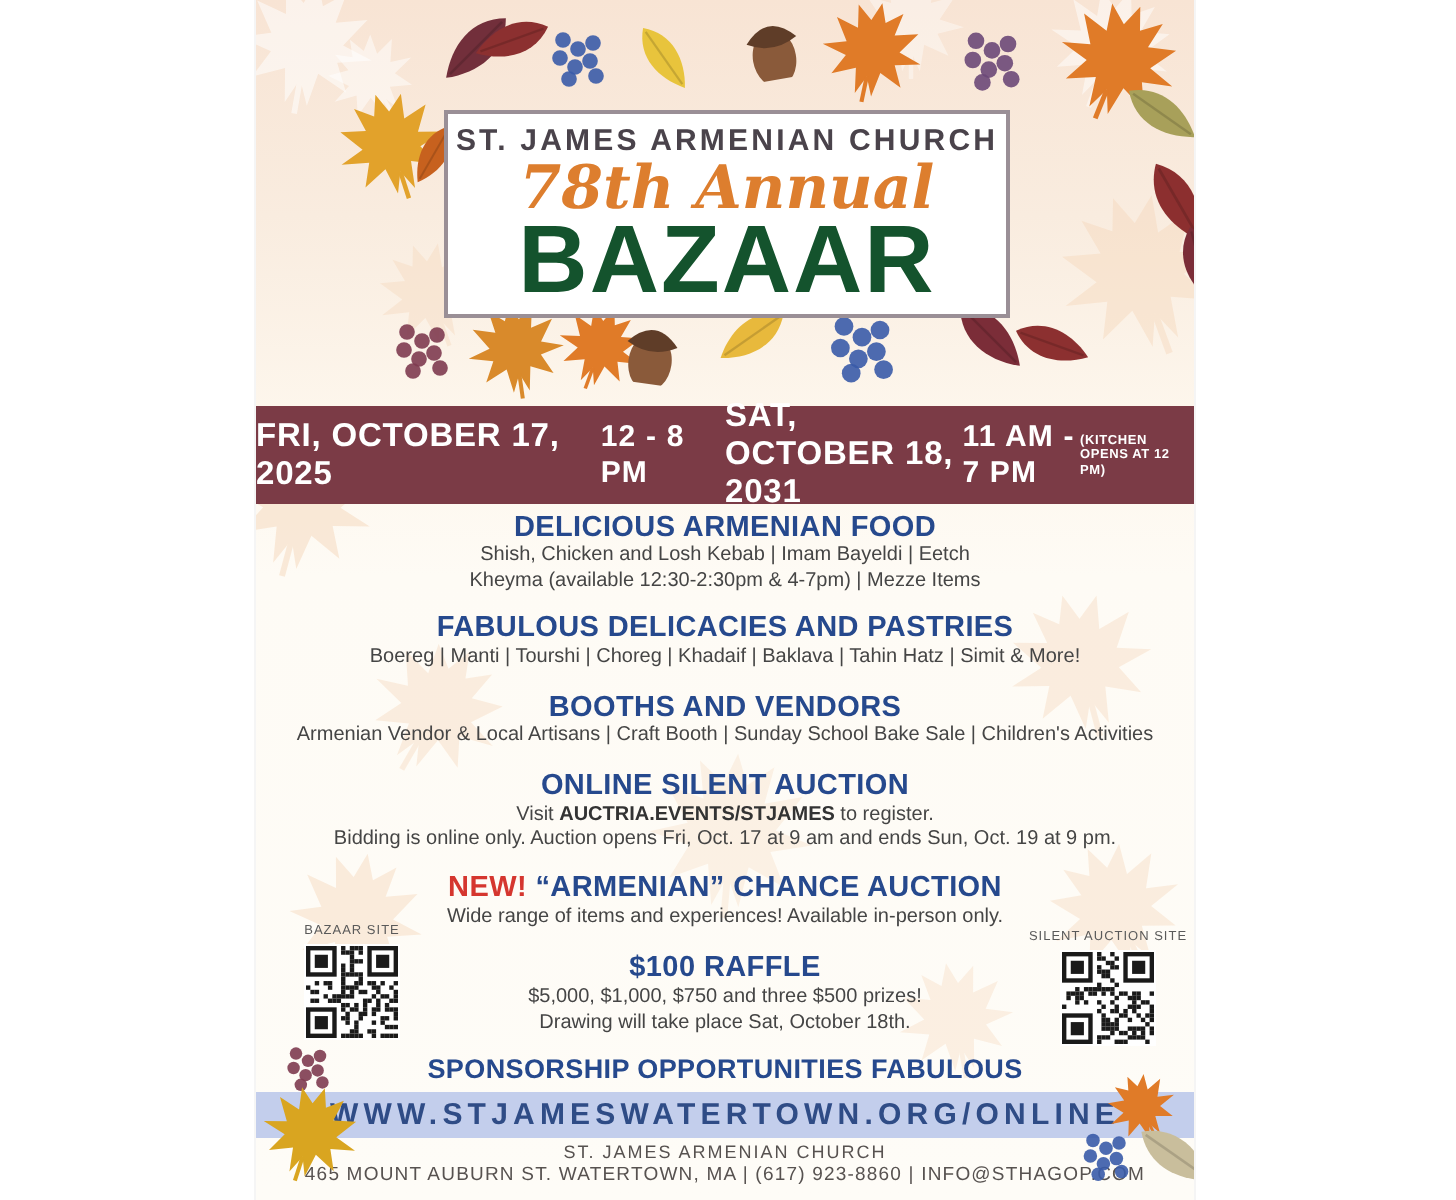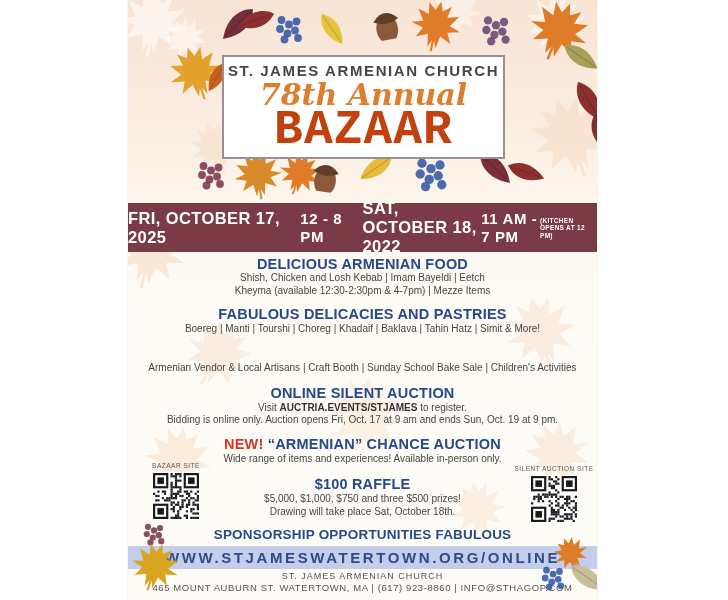--- a/index.html
+++ b/index.html
@@ -16,21 +16,21 @@
   .decor-back svg, .decor-front svg { position:absolute; }
 
   
   .title-box {
     position:absolute; left:94px; top:55px; width:283px; height:104px; z-index:3;
     background:#ffffff; border:2px solid #9a8f96;
     display:flex; flex-direction:column; align-items:center; justify-content:center;
   }
   .church-name { font-size:15px; font-weight:bold; color:#4a434b; letter-spacing:1.6px; margin-top:2px; }
   .annual { font-family:"DejaVu Serif", serif; font-style:italic; font-weight:bold; font-size:30px; color:#dd7e2e; line-height:1.0; margin-top:1px; }
-  .bazaar { font-family:Liberation Mono, monospace; font-weight:bold; font-size:48px; color:#c2410c; line-height:0.95; letter-spacing:1px; margin-top:-2px; }
+  .bazaar { font-family:Liberation Sans, sans-serif; font-weight:bold; font-size:48px; color:#14532d; line-height:0.95; letter-spacing:1px; margin-top:-2px; }
 
   
   .date-bar {
     position:absolute; left:0; top:203px; width:469px; height:49px; z-index:3;
     background:#7b3b46; color:#ffffff; display:flex;
   }
   .date-col { flex:1; display:flex; flex-direction:row; align-items:center; justify-content:center; line-height:1.15; }
   .date-main { font-size:16.5px; font-weight:bold; letter-spacing:0.4px; }
   .date-time { font-size:15px; font-weight:bold; letter-spacing:0.6px; margin-top:0; }
   .date-note { font-size:6.5px; font-weight:bold; letter-spacing:0.3px; margin-top:1px; }
@@ -242,33 +242,34 @@
       <div class="annual">78th Annual</div>
       <div class="bazaar">BAZAAR</div>
     </div>
 
     <div class="date-bar">
       <div class="date-col">
         <div class="date-main">FRI, OCTOBER 17, 2025</div>
         <div class="date-time">12 - 8 PM</div>
       </div>
       <div class="date-col">
-        <div class="date-main">SAT, OCTOBER 18, 2022</div>
+        <div class="date-main">SAT, OCTOBER 18, 2031</div>
         <div class="date-time">11 AM - 7 PM</div>
         <div class="date-note">(KITCHEN OPENS AT 12 PM)</div>
       </div>
     </div>
 
     <div class="row sec-h" style="top:256px">DELICIOUS ARMENIAN FOOD</div>
     <div class="row sec-b" style="top:272px">Shish, Chicken and Losh Kebab | Imam Bayeldi | Eetch</div>
     <div class="row sec-b" style="top:285px">Kheyma (available 12:30-2:30pm &amp; 4-7pm) | Mezze Items</div>
 
     <div class="row sec-h" style="top:306px">FABULOUS DELICACIES AND PASTRIES</div>
     <div class="row sec-b" style="top:323px">Boereg | Manti | Tourshi | Choreg | Khadaif | Baklava | Tahin Hatz | Simit &amp; More!</div>
 
+    <div class="row sec-h" style="top:346px">BOOTHS AND VENDORS</div>
     <div class="row sec-b" style="top:362px">Armenian Vendor &amp; Local Artisans | Craft Booth | Sunday School Bake Sale | Children's Activities</div>
 
     <div class="row sec-h" style="top:385px">ONLINE SILENT AUCTION</div>
     <div class="row sec-b" style="top:402px"><span>Visit </span><span class="bold-inline">AUCTRIA.EVENTS/STJAMES</span><span> to register.</span></div>
     <div class="row sec-b" style="top:414px">Bidding is online only. Auction opens Fri, Oct. 17 at 9 am and ends Sun, Oct. 19 at 9 pm.</div>
 
     <div class="row sec-h" style="top:436px"><span class="new-flag">NEW!</span><span> “ARMENIAN” CHANCE AUCTION</span></div>
     <div class="row sec-b" style="top:453px">Wide range of items and experiences! Available in-person only.</div>
 
     <div class="row sec-h" style="top:476px">$100 RAFFLE</div>

